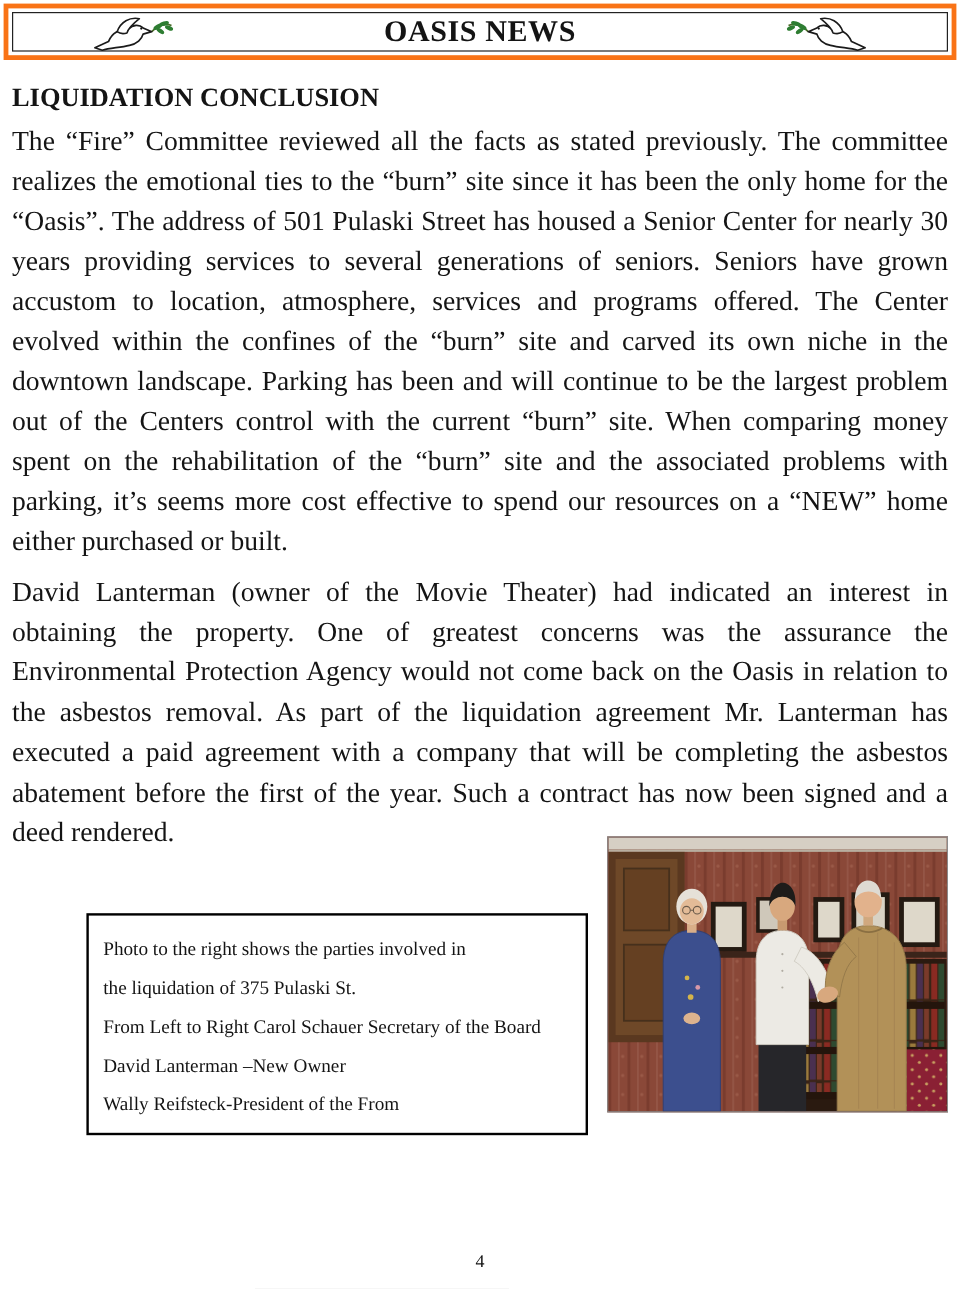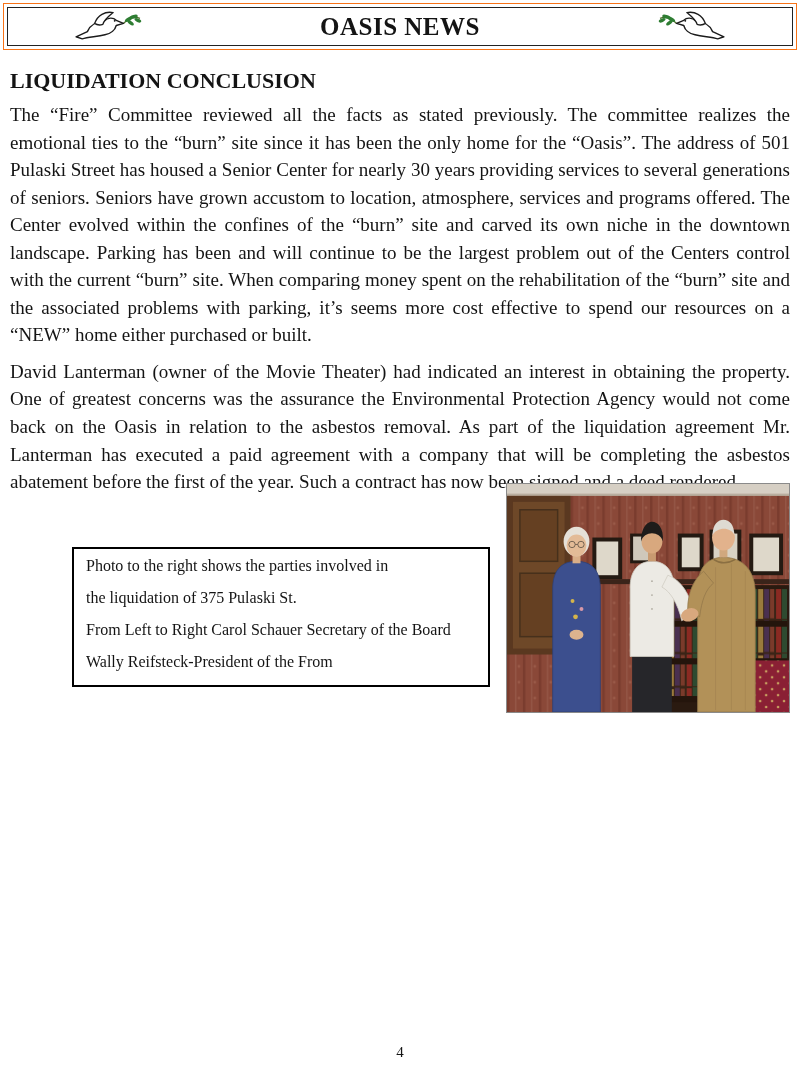--- a/index.html
+++ b/index.html
@@ -5,43 +5,43 @@
   html,body { margin:0; padding:0; background:#e8e8e8; }
   .page {
     width:800px; height:1074px; margin:0 auto; background:#ffffff;
     position:relative; font-family:"Liberation Serif", serif; color:#141414;
     box-sizing:border-box; overflow:hidden;
   }
 
   
   .masthead-outer {
     position:absolute; left:3px; top:3px; right:3px; height:47px;
-    border:1px solid #f97316; padding:3px; box-sizing:border-box;
+    border:4px solid #f97316; padding:3px; box-sizing:border-box;
   }
   .masthead {
     border:1px solid #222; height:100%; position:relative;
     display:flex; align-items:center; justify-content:center; box-sizing:border-box;
   }
   .masthead h1 { margin:0; font-size:25px; font-weight:bold; letter-spacing:0.5px; }
   .dove { position:absolute; top:3px; width:68px; height:31px; }
   .dove svg { width:100%; height:100%; display:block; }
   .dove-left  { left:66px; }
   .dove-right { right:66px; }
   .dove-right svg { transform:scaleX(-1); }
 
   
   .content { position:absolute; top:58px; left:10px; right:10px; }
   h2.section-heading { text-align:left; font-size:22px; margin:10px 0 7px; font-weight:bold; }
-  p.body-para { font-size:19px; line-height:1.45; text-align:justify; margin:0 0 9px; }
+  p.body-para { font-size:23px; line-height:1.45; text-align:justify; margin:0 0 9px; }
 
   
   .photo-area { position:relative; height:230px; margin-top:0; }
   .caption-box {
     position:absolute; left:62px; top:42px; width:390px;
-    border:2px solid #000; padding:7px 12px 1px; background:#fff;
+    border:2px solid #000; padding:19px 12px 1px; background:#fff;
   }
   .caption-box p { font-size:16px; margin:0 0 13px; line-height:1.2; }
   figure.photo {
     position:absolute; right:0; top:-22px; width:284px; height:230px;
     margin:0; border:1px solid #8a8a8a; box-sizing:border-box; background:#7a3e30;
   }
   figure.photo svg { display:block; width:100%; height:100%; }
 
   
   .page-footer { position:absolute; bottom:13px; left:0; right:0; text-align:center; }
@@ -88,20 +88,21 @@
     <p class="body-para">The “Fire” Committee reviewed all the facts as stated previously. The committee realizes the emotional ties to the “burn” site since it has been the only home for the “Oasis”. The address of 501 Pulaski Street has housed a Senior Center for nearly 30 years providing services to several generations of seniors. Seniors have grown accustom to location, atmosphere, services and programs offered. The Center evolved within the confines of the “burn” site and carved its own niche in the downtown landscape. Parking has been and will continue to be the largest problem out of the Centers control with the current “burn” site. When comparing money spent on the rehabilitation of the “burn” site and the associated problems with parking, it’s seems more cost effective to spend our resources on a “NEW” home either purchased or built.</p>
 
     <p class="body-para">David Lanterman (owner of the Movie Theater) had indicated an interest in obtaining the property. One of greatest concerns was the assurance the Environmental Protection Agency would not come back on the Oasis in relation to the asbestos removal.  As part of the liquidation agreement Mr. Lanterman has executed a paid agreement with a company that will be completing the asbestos abatement before the first of the year.  Such a contract has now been signed and a deed rendered.</p>
 
     <section class="photo-area">
 
       <div class="caption-box">
         <p>Photo to the right shows the parties involved in</p>
         <p>the liquidation of 375 Pulaski St.</p>
         <p>From Left to Right Carol Schauer Secretary of the Board</p>
+        <p>David Lanterman –New Owner</p>
         <p>Wally Reifsteck-President of the From</p>
       </div>
 
       <figure class="photo" aria-label="Three people shaking hands in front of bookshelves">
         <svg viewBox="0 0 284 230" preserveAspectRatio="none" aria-hidden="true">
           <defs>
             <pattern id="wp" width="16" height="16" patternUnits="userSpaceOnUse">
               <rect width="16" height="16" fill="#8a4838"></rect>
               <rect width="2.5" height="16" fill="#7a3c2e"></rect>
               <rect x="8" width="1.5" height="16" fill="#945646"></rect>

